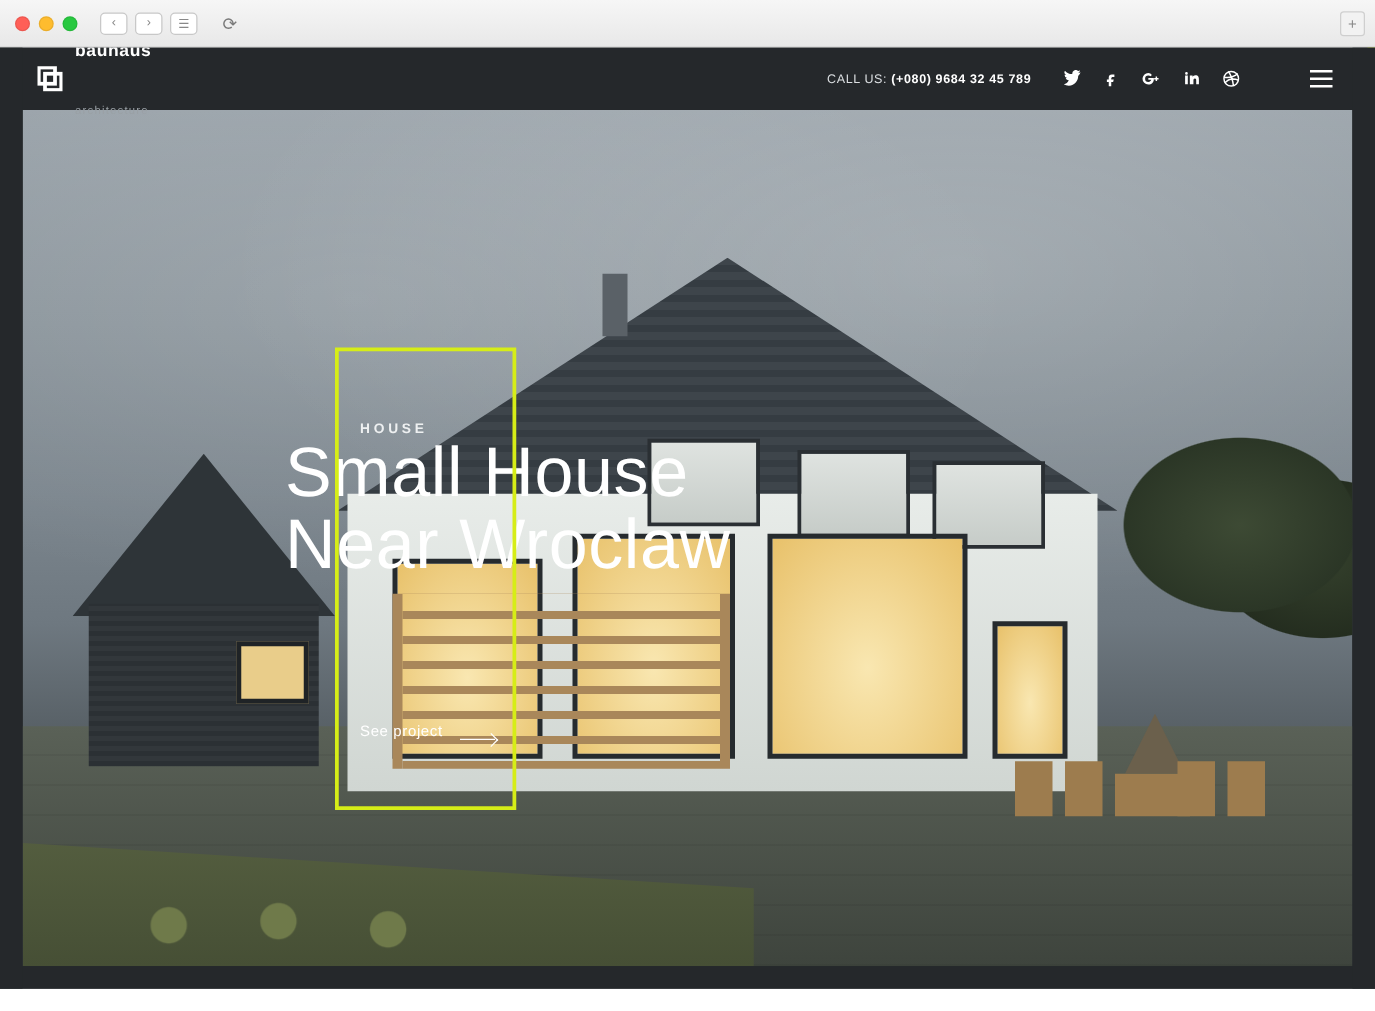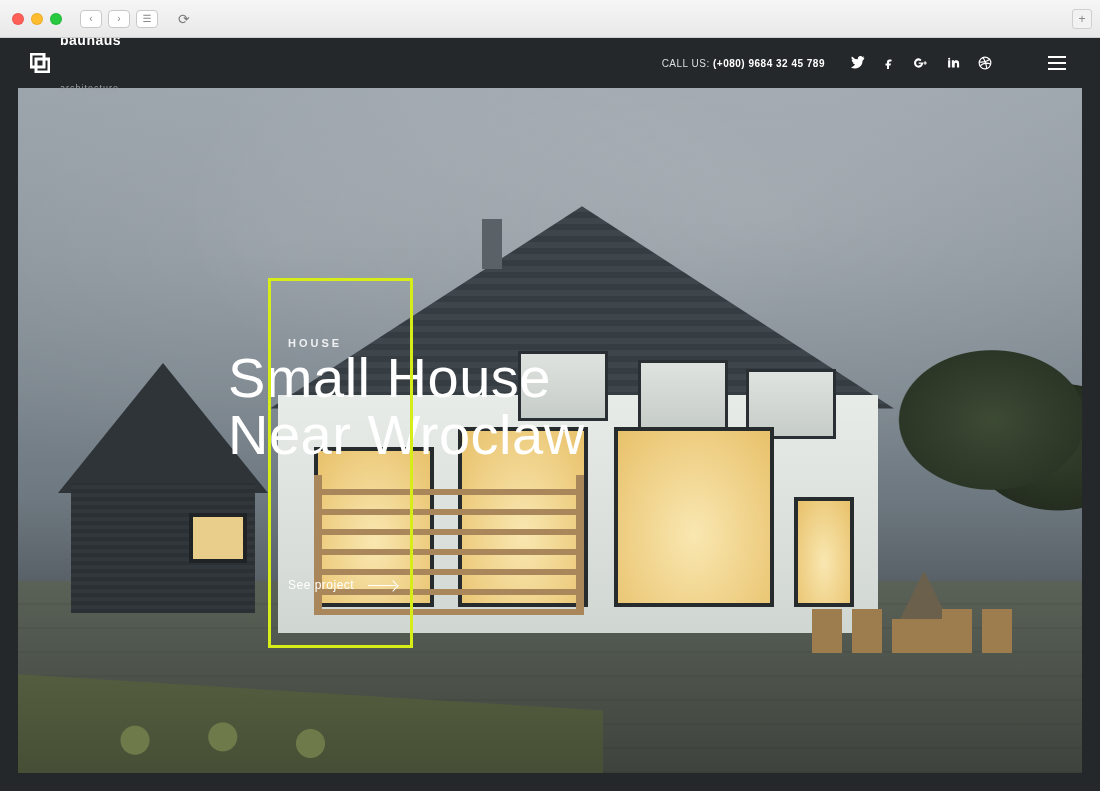--- a/index.html
+++ b/index.html
@@ -188,21 +188,21 @@
   }
   .kicker {
     font-size:11px; letter-spacing:3px; font-weight:700; color:#eef0f1;
     margin-left:60px; margin-top:39px;
   }
   .hero-title {
     font-size:56px; line-height:1.02; font-weight:500; letter-spacing:.5px;
     max-width:420px;
   }
   .see-project {
-    display:flex; align-items:center; gap:14px;
+    display:flex; align-items:flex-end; gap:14px;
     margin-top:115px; margin-left:60px;
     font-size:12px; letter-spacing:.5px; color:#fff;
     cursor:pointer;
   }
   .see-project .arrow {
     width:28px; height:1px; background:#fff; position:relative;
   }
   .see-project .arrow::after{
     content:""; position:absolute; right:-1px; top:-3px;
     width:7px; height:7px; border-top:1px solid #fff; border-right:1px solid #fff;

